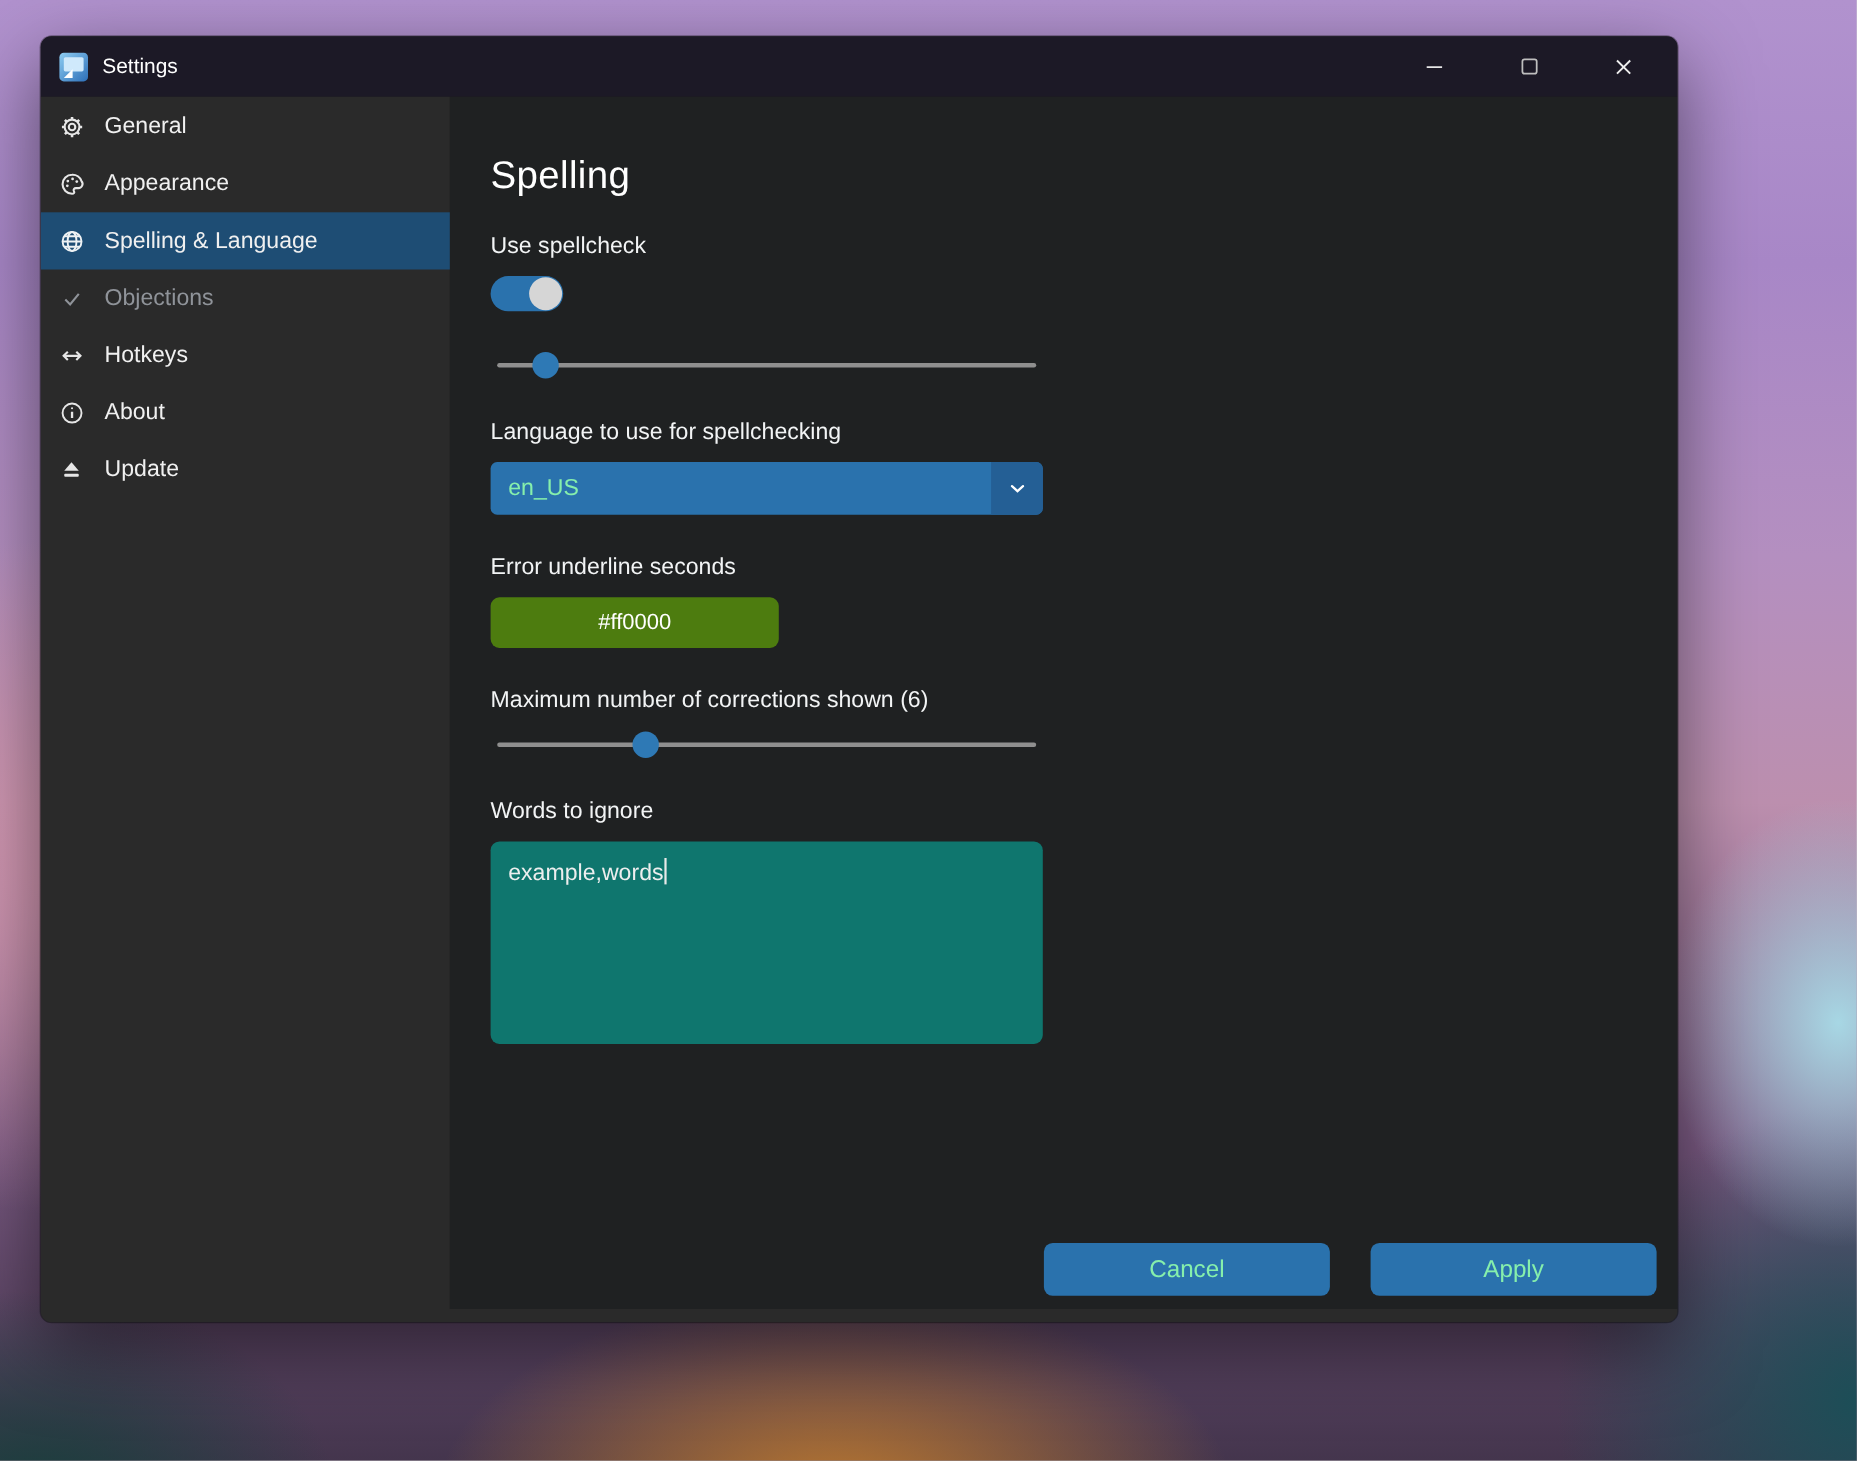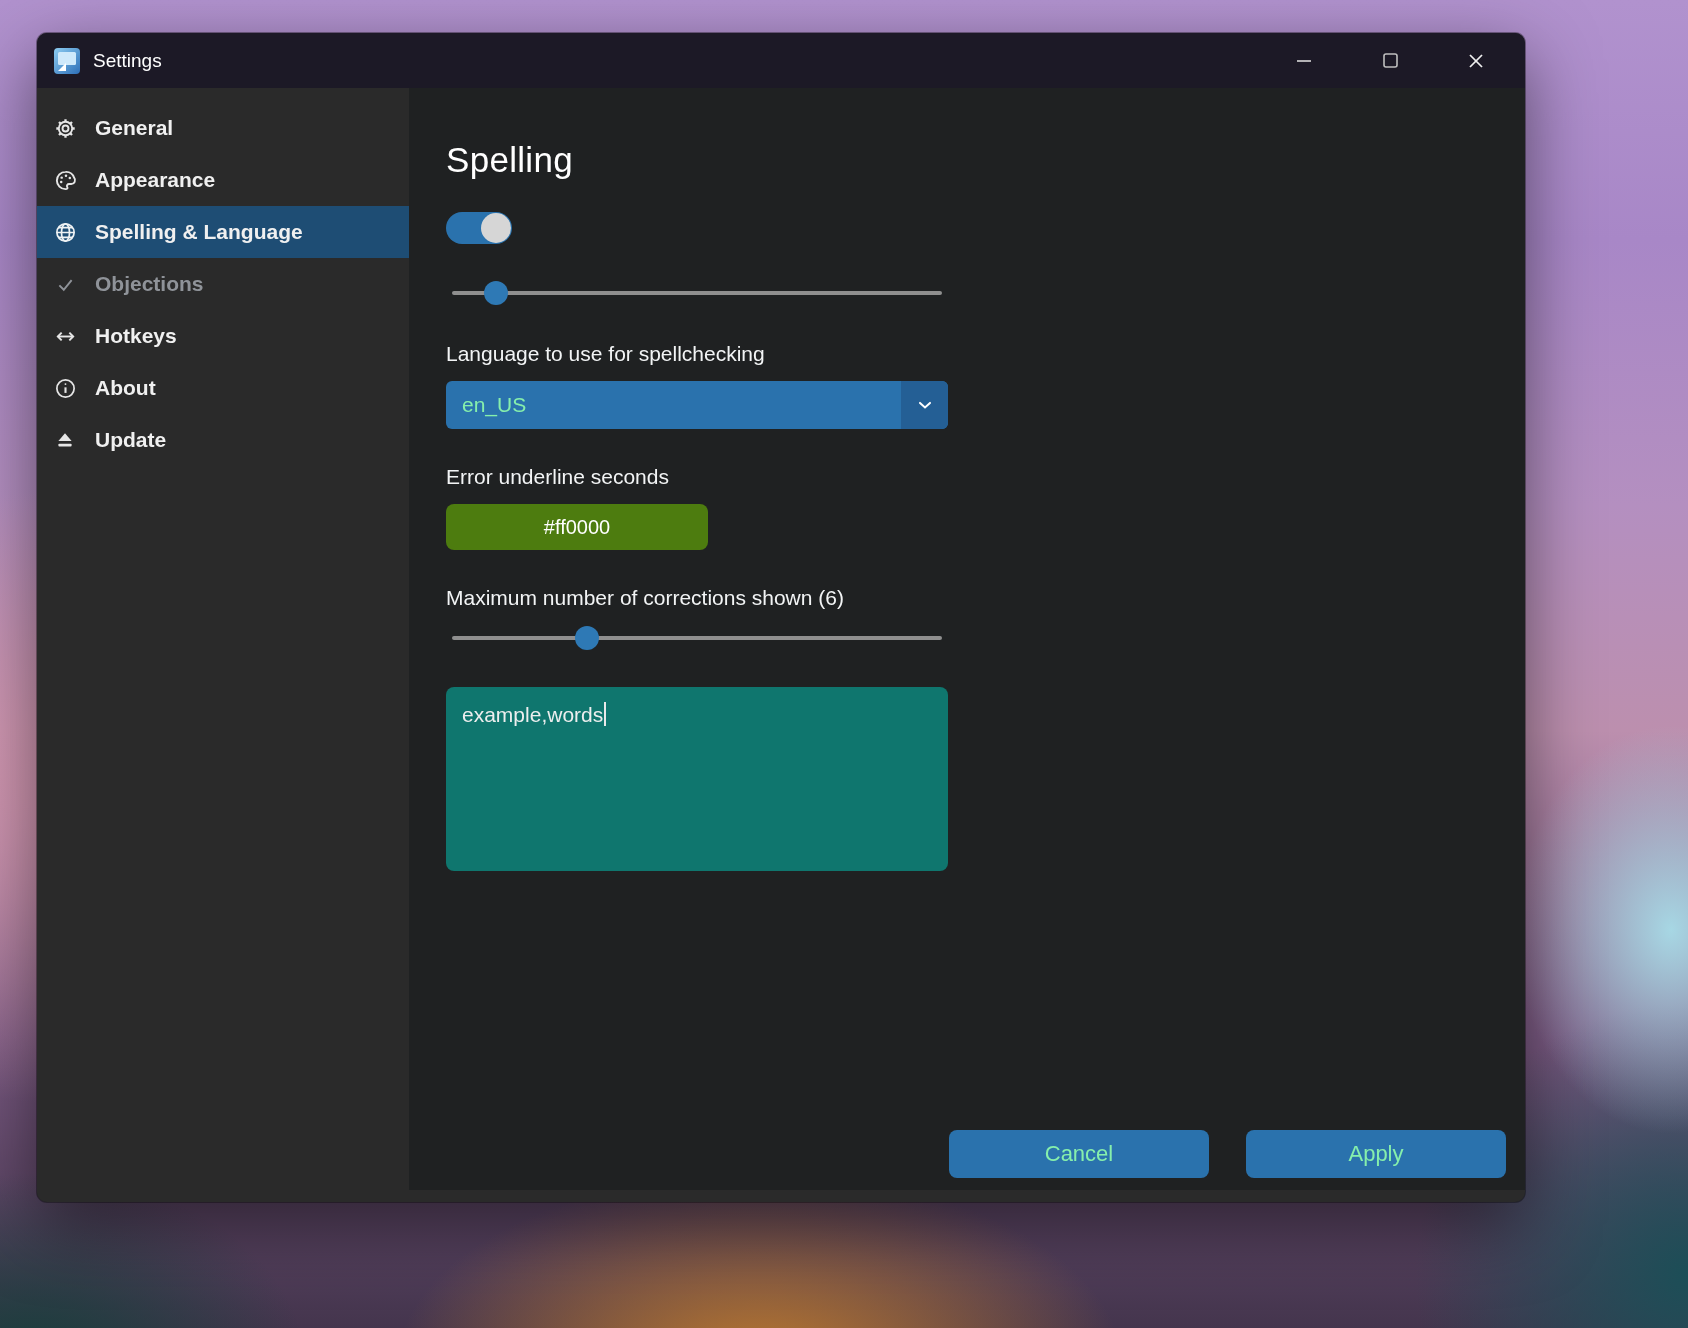--- a/index.html
+++ b/index.html
@@ -26,21 +26,21 @@
   
   .titlebar { height:55px; flex:0 0 55px; background:#1c1926; display:flex; align-items:center; padding:0 0 0 15px; }
   .app-icon { width:30px; height:30px; margin-right:11px; display:inline-flex; }
   .titlebar .title { color:#ffffff; font-size:19px; }
   .win-controls { margin-left:auto; display:flex; align-items:center; gap:40px; padding-right:26px; }
   .win-btn { width:46px; height:40px; background:transparent; border:none; display:flex; align-items:center; justify-content:center; cursor:pointer; }
 
   
   .body { flex:1; display:flex; min-height:0; }
 
-  .sidebar { width:372px; flex:0 0 372px; background:#2a2a2a; padding-top:14px;font-weight:bold; }
+  .sidebar { width:372px; flex:0 0 372px; background:#2a2a2a; padding-top:1px; }
   .side-item { height:52px; display:flex; align-items:center; gap:18px; padding:0 16px; color:#f0f0f0; font-size:21px; cursor:pointer; }
   .side-item .icon { width:24px; height:24px; display:inline-flex; align-items:center; justify-content:center; flex:0 0 24px; }
   .side-item.selected { background:#1e4d74; }
   .side-item.disabled { color:#8f9399; }
 
   .content { flex:1; position:relative; background:#1f2122; padding:30px 0 0 37px; color:#f2f2f2; }
   .content h1 { font-size:35px; font-weight:400; color:#ffffff; margin:22px 0 32px; letter-spacing:.3px; }
   .field { margin-bottom:36px; }
   .field .label { font-size:21px; color:#f2f4f5; margin-bottom:15px; }
 
@@ -200,20 +200,21 @@
             </svg>
           </span>
           <span>Update</span>
         </div>
       </nav>
 
       <main class="content">
         <h1>Spelling</h1>
 
         <div class="field">
+          <div class="label">Use spellcheck</div>
           <div class="toggle">
             <div class="knob"></div>
           </div>
         </div>
 
         <div class="field">
           <div class="slider">
             <div class="rail">
               <div class="track"></div>
               <div class="thumb" style="left: 8%;"></div>
@@ -242,20 +243,21 @@
           <div class="label">Maximum number of corrections shown (6)</div>
           <div class="slider">
             <div class="rail">
               <div class="track"></div>
               <div class="thumb" style="left: 27%;"></div>
             </div>
           </div>
         </div>
 
         <div class="field">
+          <div class="label">Words to ignore</div>
           <div class="textarea">
             <span>example,words</span><span class="caret"></span>
           </div>
         </div>
 
         <div class="actions">
           <button class="btn">Cancel</button>
           <button class="btn">Apply</button>
         </div>
       </main>

